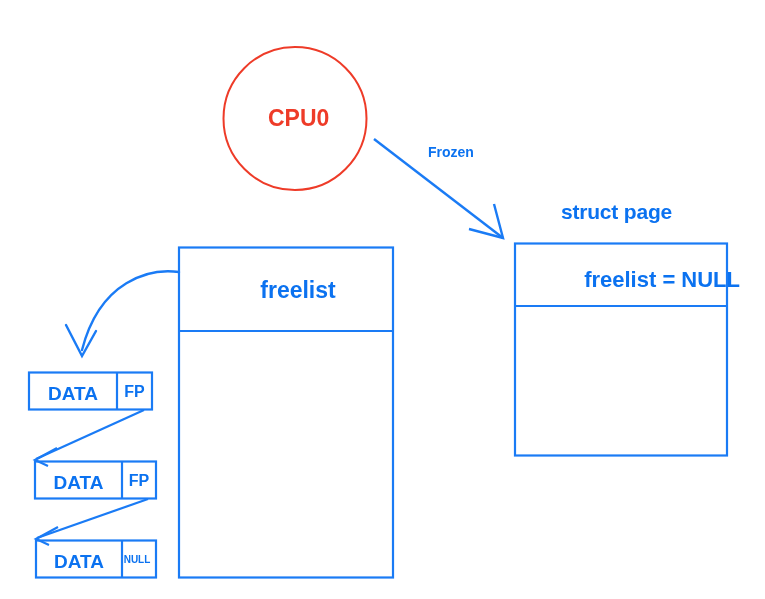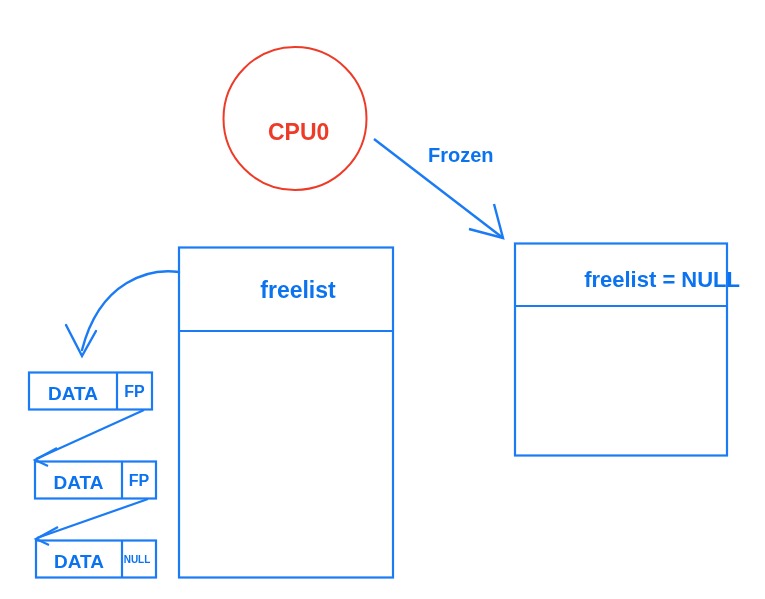--- a/index.html
+++ b/index.html
@@ -36,21 +36,20 @@
     font-size: 21px;
     letter-spacing: -0.2px;
   }
   .cpu-text {
     position: absolute;
     color: #ee3b28;
     font-weight: bold;
     font-size: 23px;
     white-space: nowrap;
     font-family: "Liberation Sans", sans-serif;
-    margin-top: 14px;
   }
   .cell-text {
     position: absolute;
     color: #0b72f0;
     font-weight: bold;
     white-space: nowrap;
     text-align: center;
     font-family: "Liberation Sans", sans-serif;
   }
   .freelist-label {
@@ -62,21 +61,21 @@
   .data-label {
     font-size: 19px;
   }
   .fp-label {
     font-size: 16px;
   }
   .null-label {
     font-size: 10px;
   }
   .frozen-label {
-    font-size: 20px;
+    font-size: 14px;
   }
 </style>
 </head>
 <body>
 
 <div id="canvas">
 
   <svg id="vector-layer" viewBox="0 0 765 599">
 
     <circle cx="295" cy="118.5" r="71.5" fill="none" stroke="#ee3b28" stroke-width="2"></circle>
@@ -109,20 +108,21 @@
     <polyline points="58,527 36,539 49,545" fill="none" stroke="#1a7bf5" stroke-width="2.2" stroke-linejoin="miter"></polyline>
   </svg>
 
   <div class="cpu-text" style="left:268px; top:105px;">CPU0</div>
 
   <div class="label frozen-label" style="left:428px; top:144px;">Frozen</div>
 
 
   <div class="cell-text freelist-label" style="left:179px; top:277px; width:214px;padding-left:12px;">freelist</div>
 
+  <div class="label heading" style="left:561px; top:200px;">struct page</div>
 
   <div class="cell-text freelist-null-label" style="left:540px; top:267px; width:200px; text-align:right;">freelist = NULL</div>
 
   <div class="cell-text data-label" style="left:29px; top:383px; width:88px;">DATA</div>
   <div class="cell-text fp-label" style="left:117px; top:383px; width:35px;">FP</div>
 
   <div class="cell-text data-label" style="left:35px; top:472px; width:87px;">DATA</div>
   <div class="cell-text fp-label" style="left:122px; top:472px; width:34px;">FP</div>
 
   <div class="cell-text data-label" style="left:36px; top:551px; width:86px;">DATA</div>

